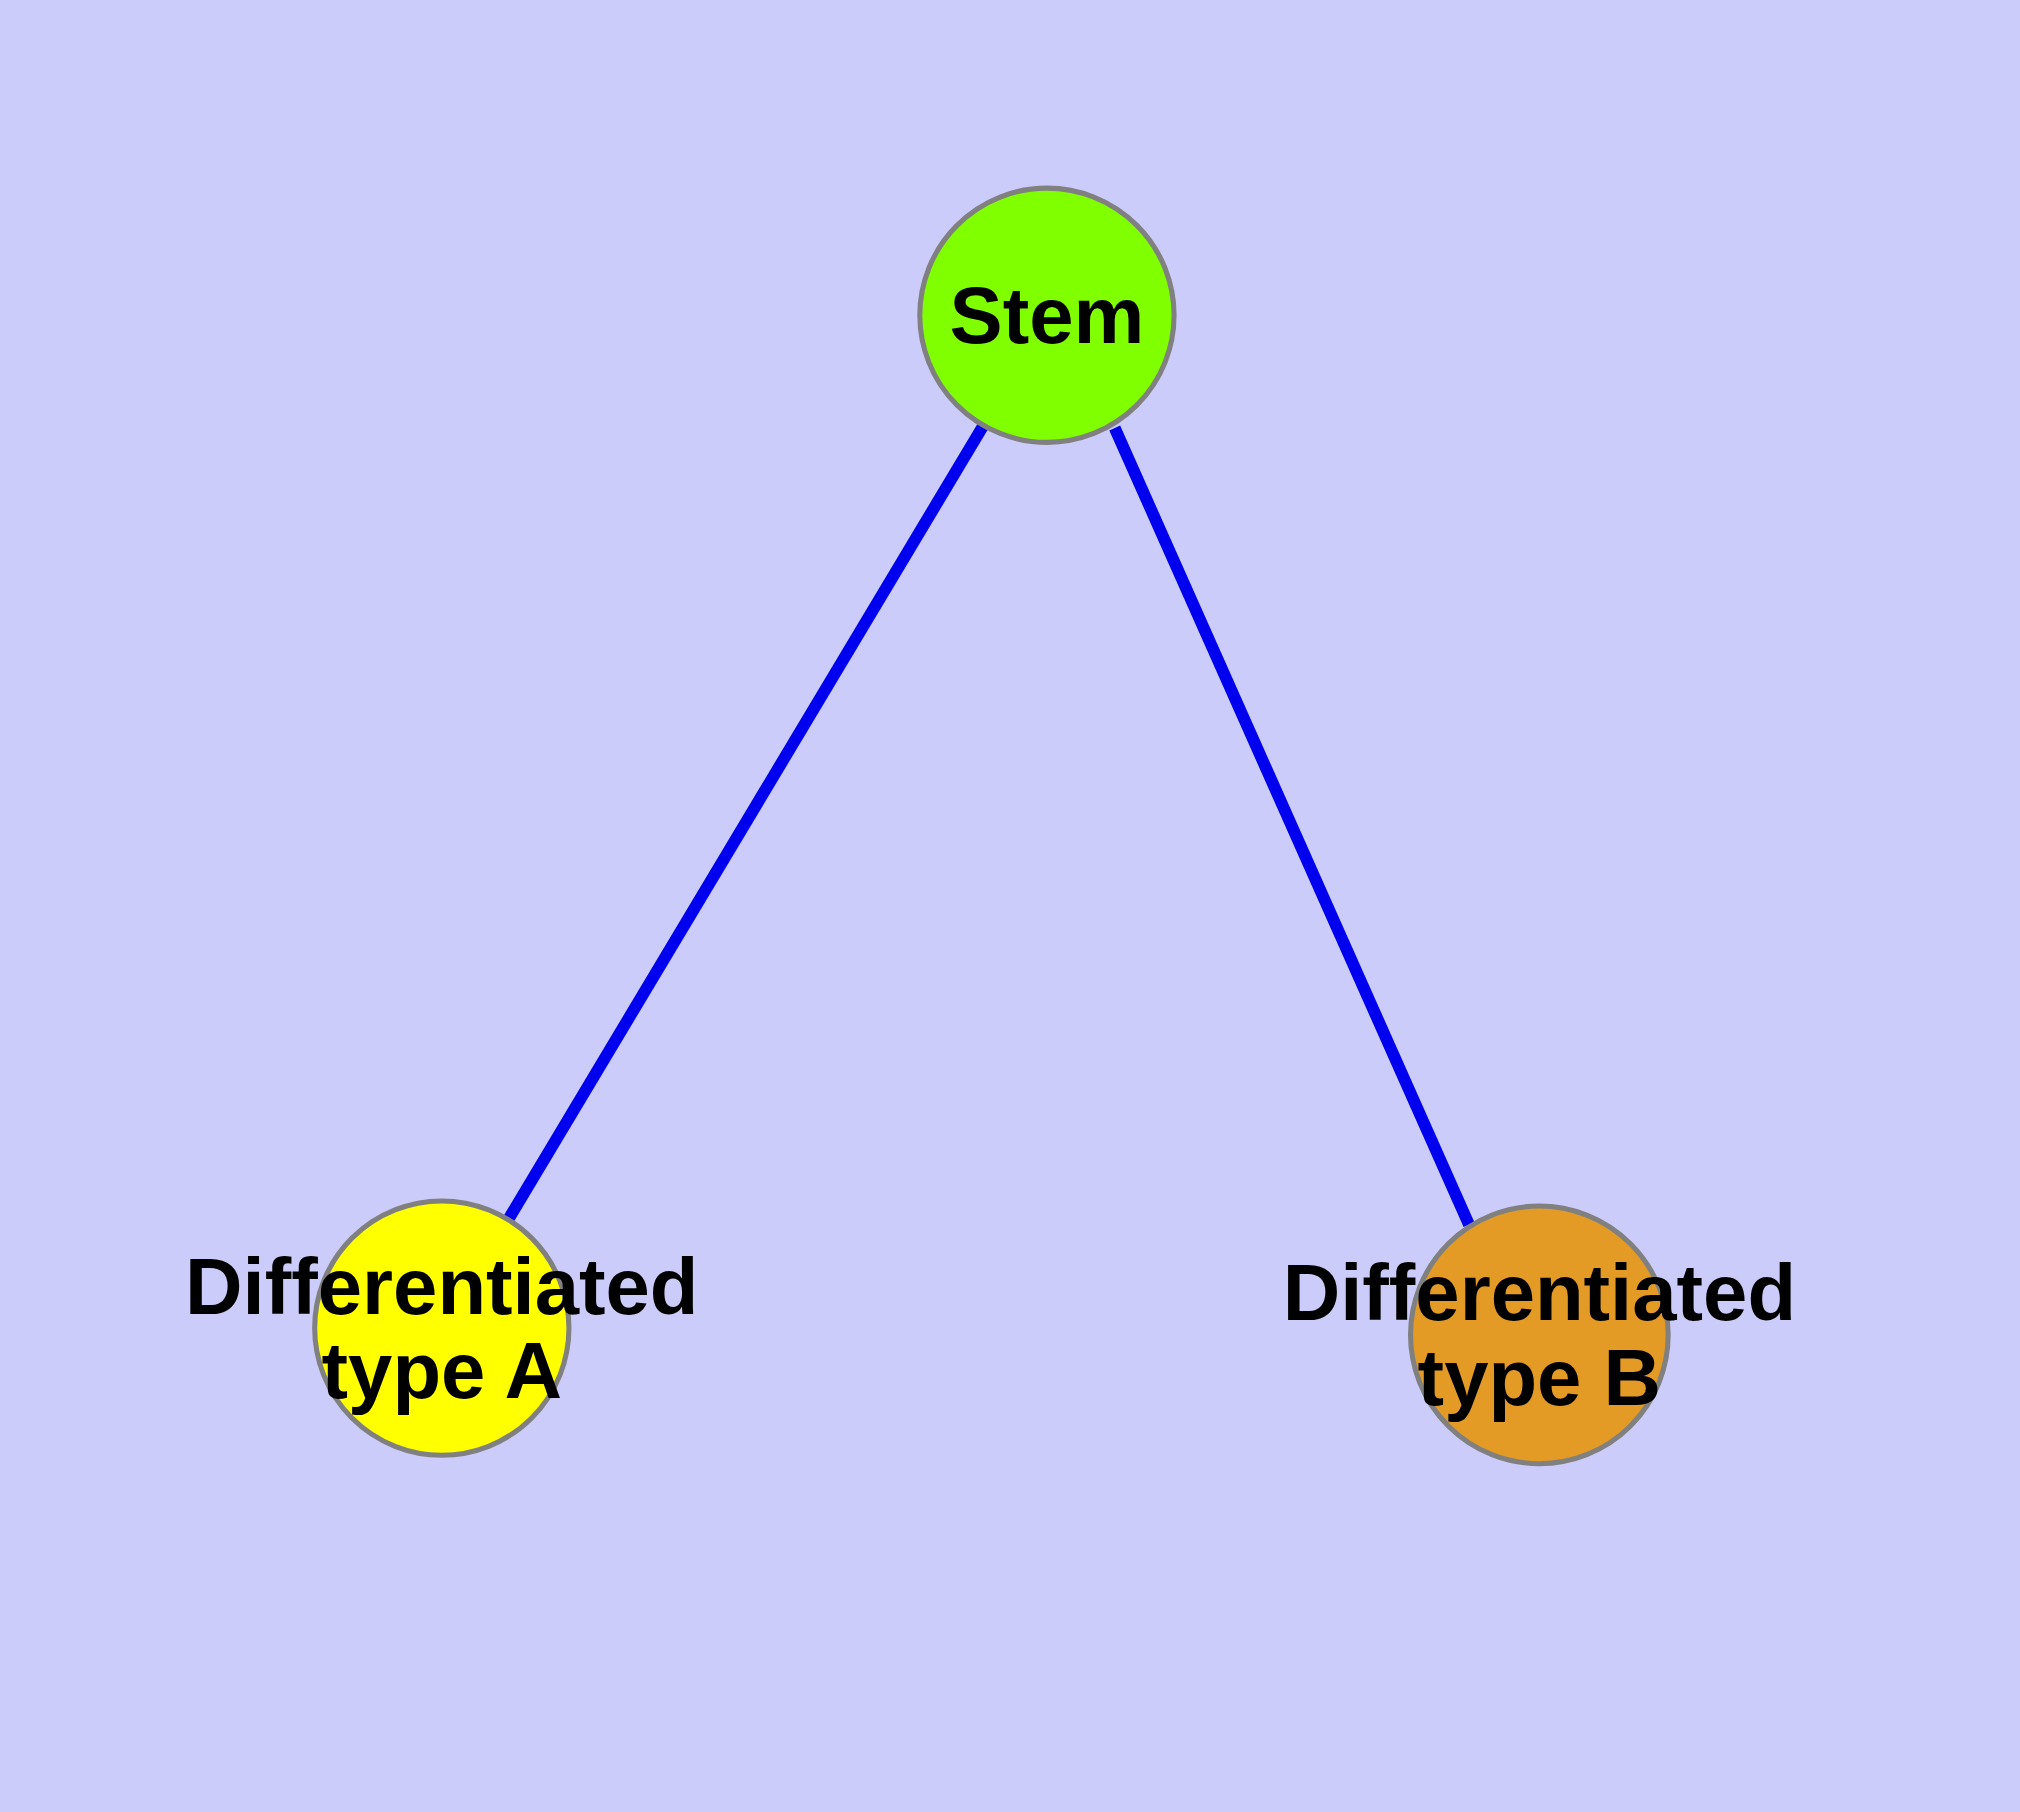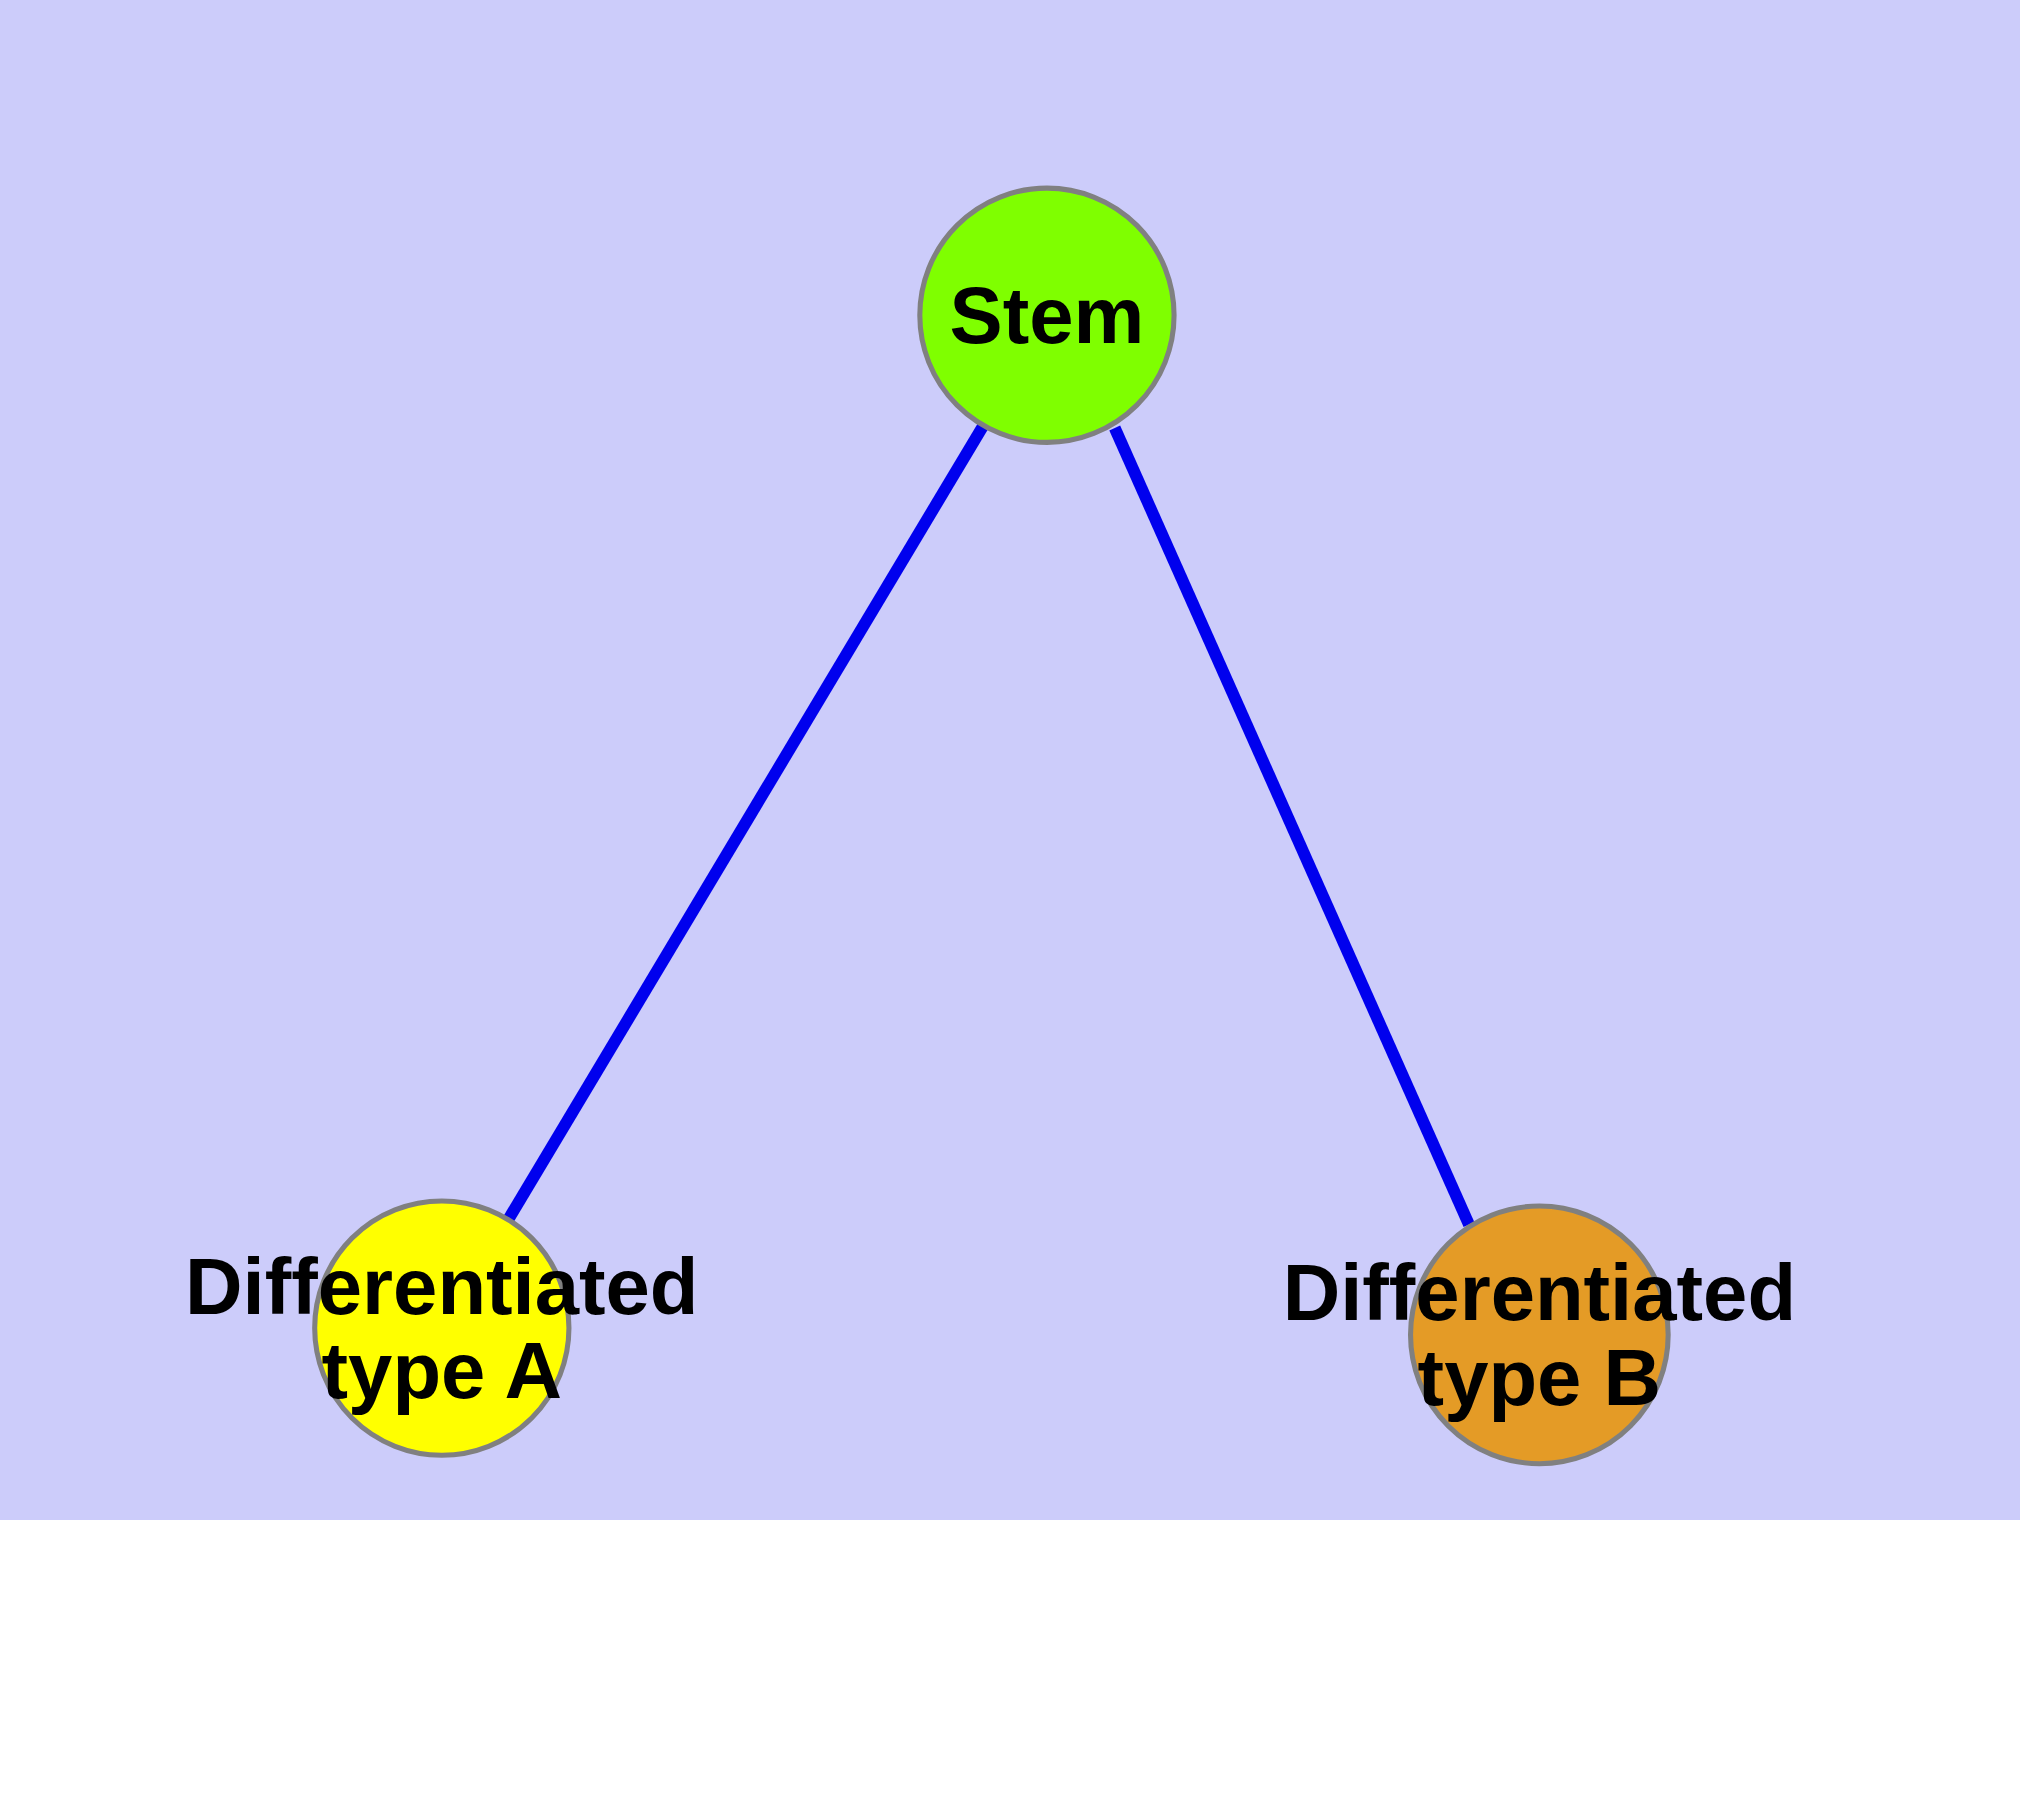--- a/index.html
+++ b/index.html
@@ -30,21 +30,21 @@
     text-anchor: middle;
     dominant-baseline: auto;
     font-family: "Liberation Sans", "DejaVu Sans", sans-serif;
     paint-order: normal;
     white-space: pre;
   }
 </style>
 </head>
 <body style="background: rgb(204, 204, 250);">
 
-<div id="canvas" style="width: 2021px; height: 1520px;">
+<div id="canvas" style="width: 2021px; height: 1812px;">
   <svg id="graph-svg" viewBox="0 0 2384 2138" style="width: 2021px; height: 1812px;">
 
     <rect id="bg-rect" x="0" y="0" width="2384" height="2138" fill="#ccccfa"></rect>
 
     <g id="edges-group">
         <line x1="1160" y1="502" x2="600" y2="1438" stroke="#0000ee" stroke-width="14" stroke-linecap="butt"></line>
         <line x1="1315" y1="505" x2="1733" y2="1445" stroke="#0000ee" stroke-width="14" stroke-linecap="butt"></line>
       </g>
     <g id="nodes-group">
         <circle cx="1235" cy="372" r="150" fill="#7fff00" stroke="#808080" stroke-width="6"></circle>

